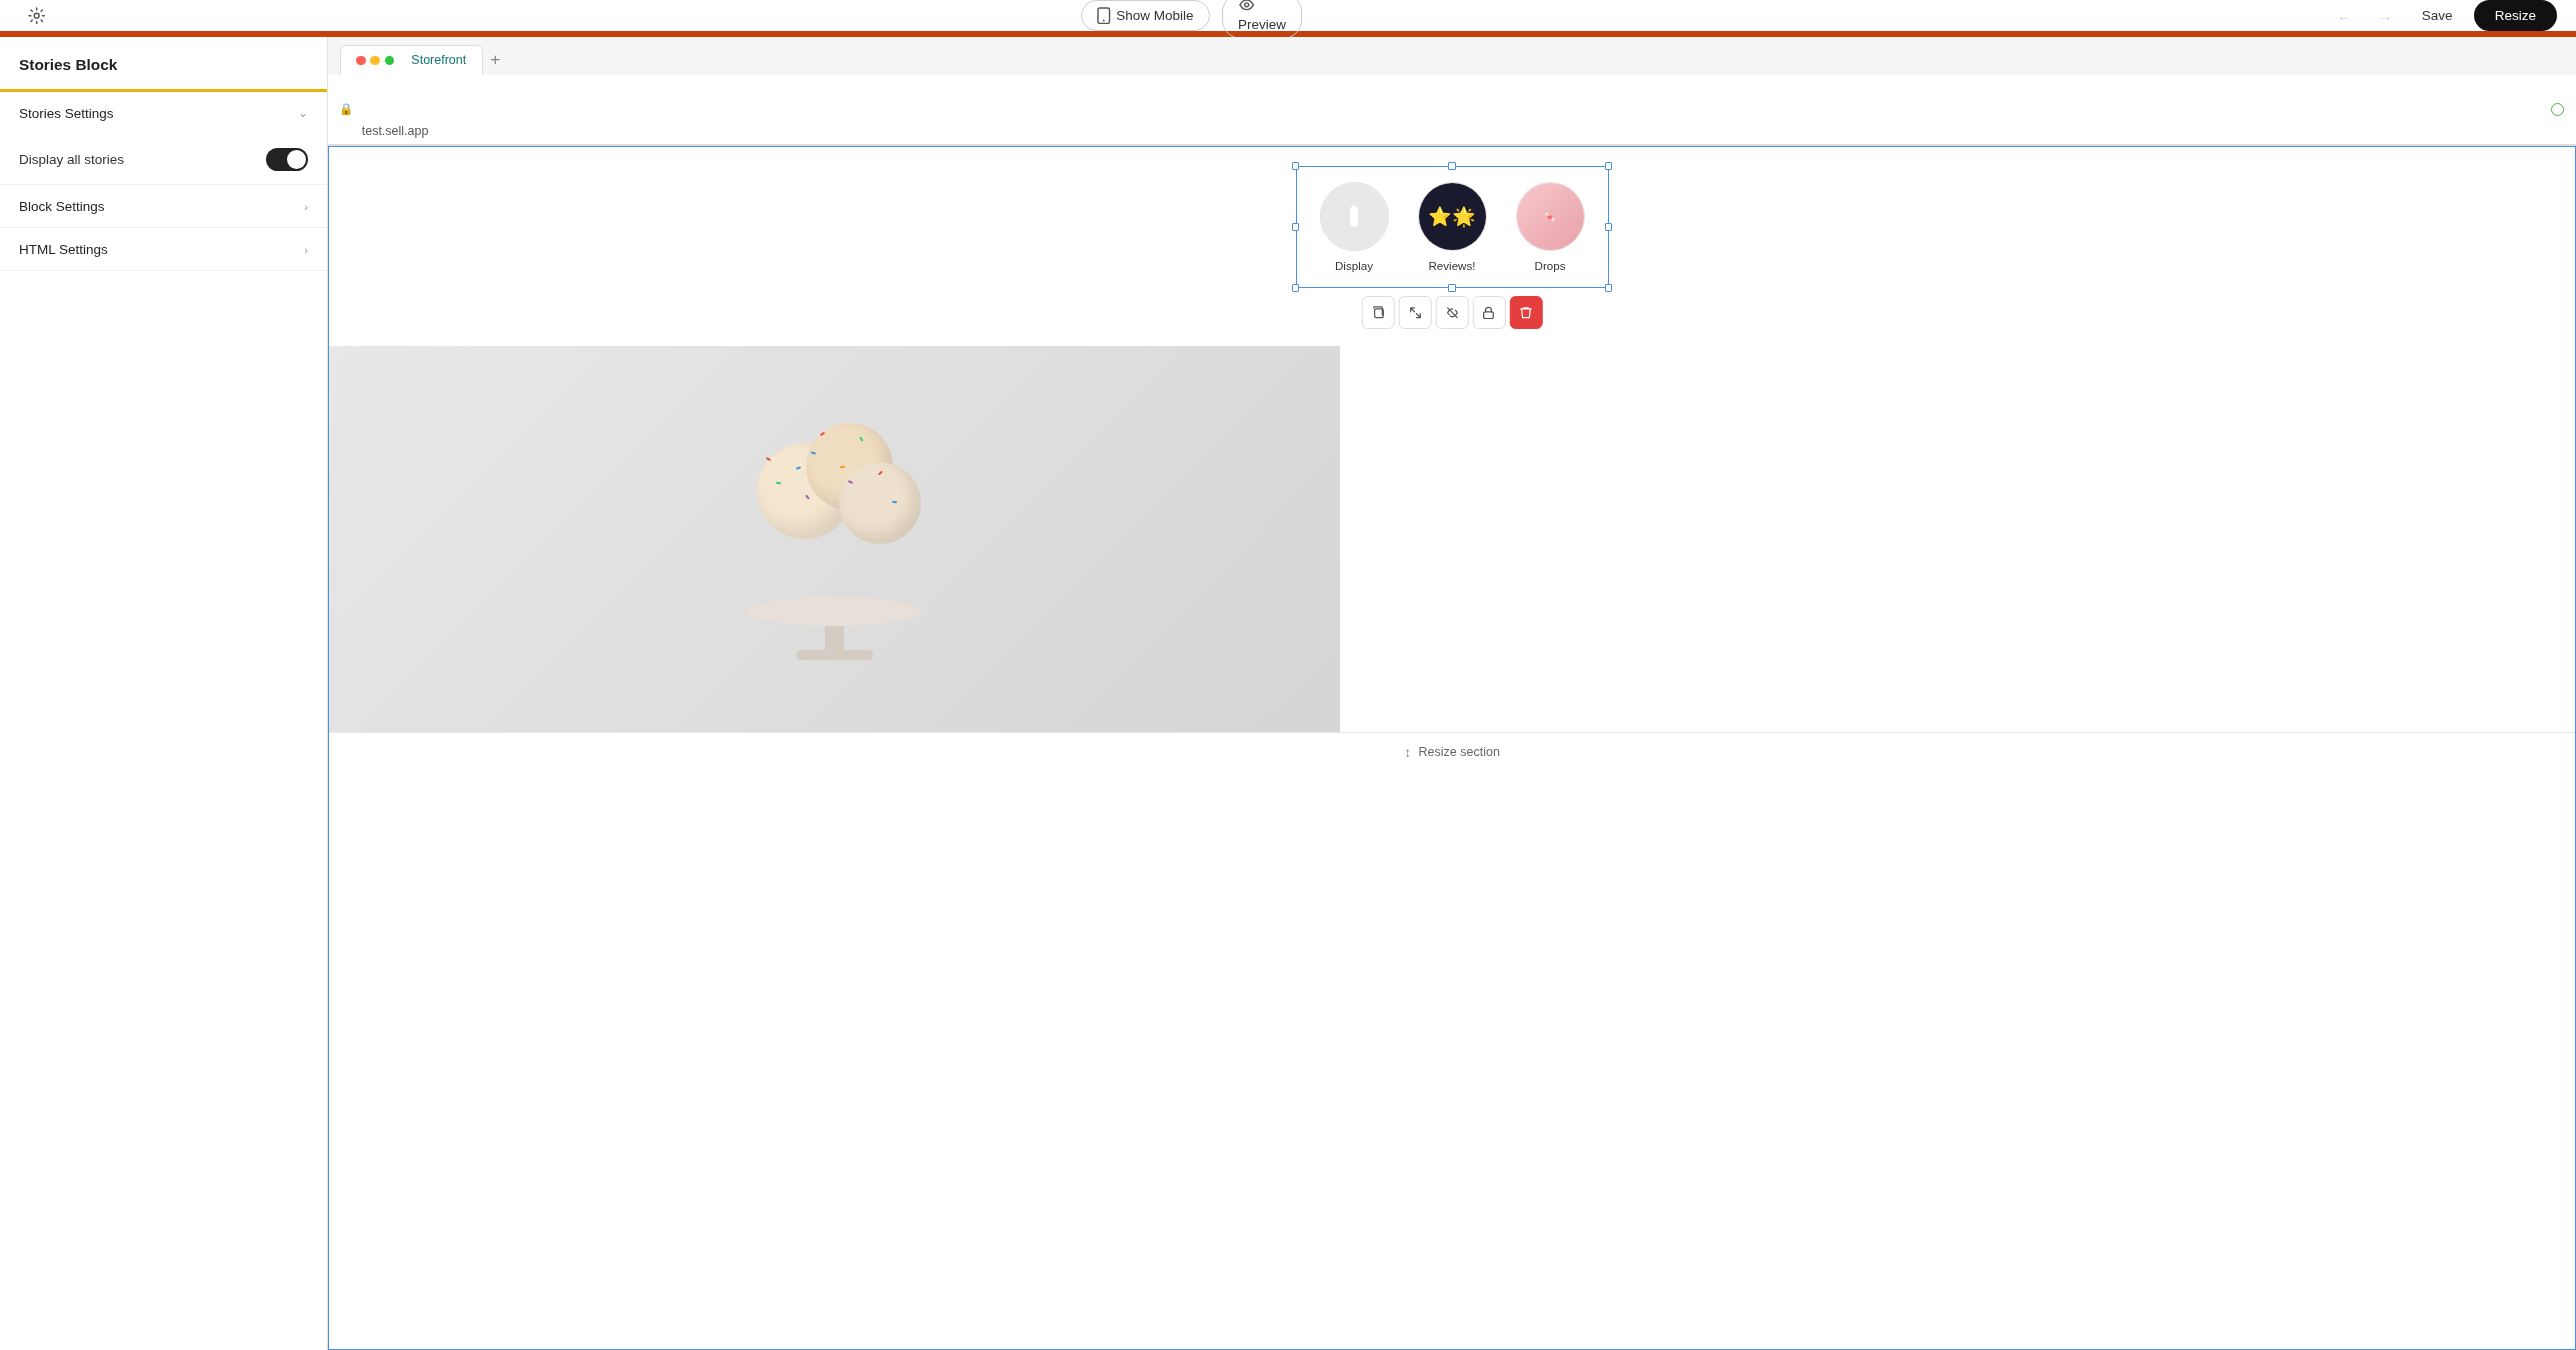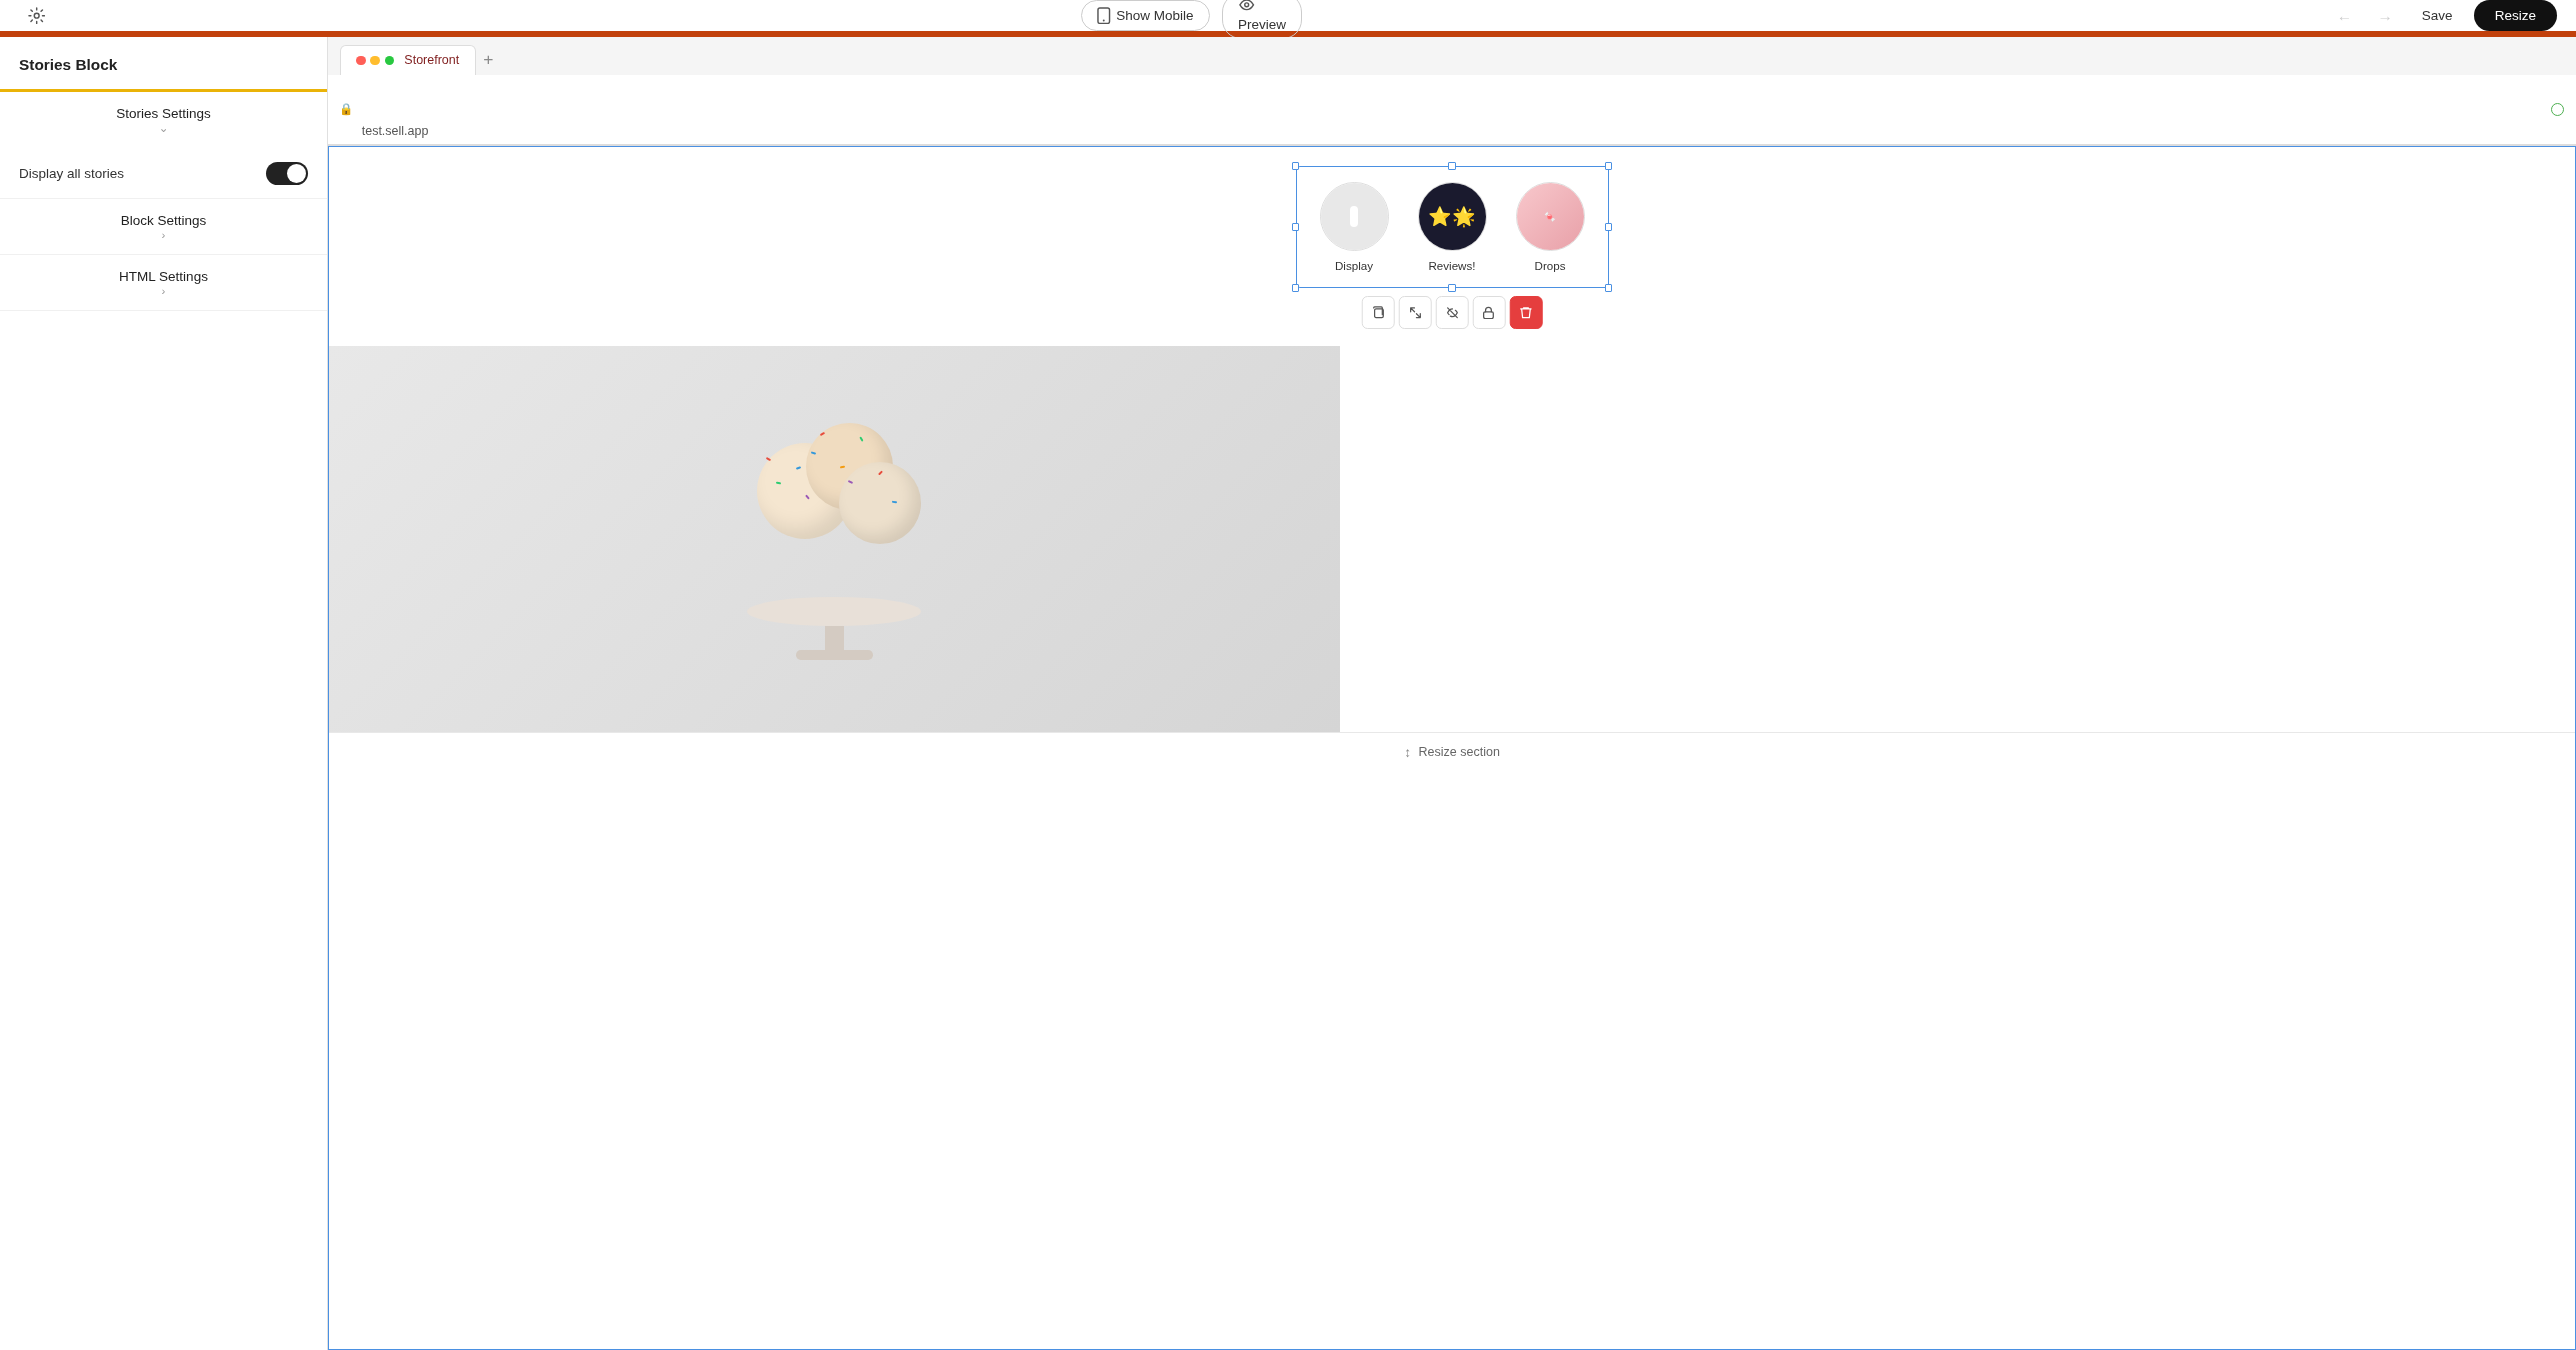--- a/index.html
+++ b/index.html
@@ -58,21 +58,21 @@
     }
     .sidebar-header {
       padding: 19px 19px 15.4px; border-bottom: 3px solid #eab308;
       font-size: 15.4px; font-weight: 600; color: #222;
     }
     .settings-section {
       border-bottom: 1px solid #f0f0f0;
     }
     .settings-row {
       display: flex; align-items: center; justify-content: space-between;
-      padding: 13.5px 19px; cursor: pointer; flex-direction: column;
+      padding: 13.5px 19px; cursor: pointer;
     }
     .settings-row-label { font-size: 13.5px; font-weight: 500; color: #222; }
     .settings-row-arrow { color: #999; font-size: 11.6px; }
 
     .toggle-row {
       display: flex; align-items: center; justify-content: space-between;
       padding: 13.5px 19px 13.5px 19px;
     }
     .toggle-label { font-size: 13.5px; color: #333; }
 
@@ -94,23 +94,23 @@
 
     
     .browser-chrome {
       background: #f5f5f5; border-bottom: 1px solid #ddd; padding: 0;
     }
     .browser-tabs {
       display: flex; align-items: center; padding: 7.7px 11.6px 0;
       gap: 0;
     }
     .browser-tab {
-      display: flex; align-items: center; gap: 10px;
+      display: flex; align-items: center; gap: 17px;
       background: #fff; border-radius: 5.8px 5.8px 0 0;
-      padding: 7.7px 15.4px; font-size: 12.5px; color: #7f1d1d;
+      padding: 7.7px 15.4px; font-size: 12.5px; color: #0f766e;
       border: 1px solid #ddd; border-bottom: none; cursor: pointer;
     }
     .tab-dot-red { width: 9.6px; height: 9.6px; border-radius: 50%; background: #ff5f57; }
     .tab-dot-yellow { width: 9.6px; height: 9.6px; border-radius: 50%; background: #ffbd2e; }
     .tab-dot-green { width: 9.6px; height: 9.6px; border-radius: 50%; background: #28c840; }
     .tab-dots { display: flex; gap: 4.8px; align-items: center; }
     .new-tab-btn {
       background: none; border: none; cursor: pointer;
       font-size: 17.4px; color: #888; padding: 0 7.7px; line-height: 1;
     }

